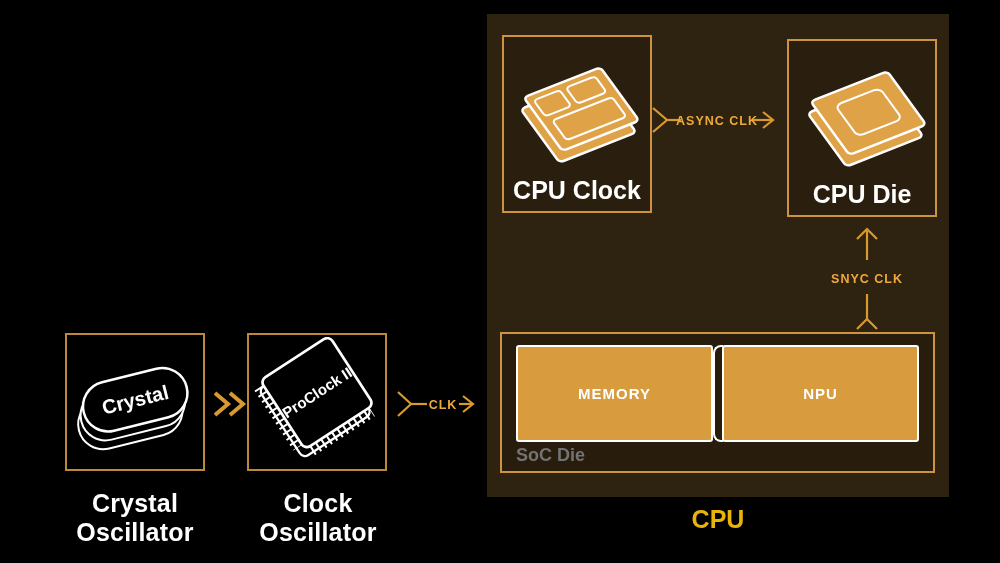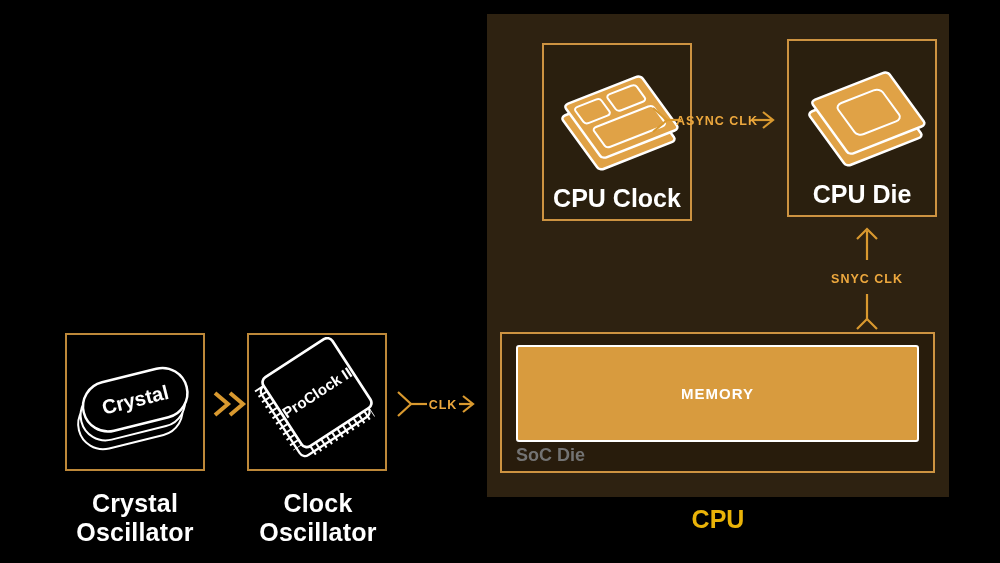--- a/index.html
+++ b/index.html
@@ -16,21 +16,21 @@
   .caption{position:absolute;width:240px;text-align:center;color:#fff;
            font-weight:bold;font-size:25px;line-height:29px;letter-spacing:.2px;}
   #caption-crystal{left:15px;top:489px;}
   #caption-clockgen{left:198px;top:489px;}
 
   
   #cpu-panel{position:absolute;left:487px;top:14px;width:462px;height:483px;
              background:var(--panel,#2e2211);}
   .panel-box{position:absolute;width:146px;height:174px;border:2px solid var(--panel-box-border,#cd9341);
              background:var(--panel-inner,#2a1f0e);}
-  #cpu-clock-box{left:15px;top:29px;margin-left:40px;}
+  #cpu-clock-box{left:15px;top:21px;}
   #cpu-die-box{left:300px;top:25px;}
   .panel-box .box-label{position:absolute;bottom:6px;left:0;width:100%;text-align:center;
              color:#fff;font-weight:bold;font-size:25px;}
   .panel-box svg{position:absolute;top:4px;left:0;}
 
   
   #soc-box{position:absolute;left:13px;top:318px;width:431px;height:137px;
            border:2px solid var(--panel-box-border,#cd9341);background:var(--soc-inner,#281c0c);}
   #soc-blocks{position:absolute;left:14px;right:14px;top:11px;height:97px;display:flex;gap:9px;}
   .soc-block{position:relative;flex:1;background:var(--block-fill,#d89b3e);
@@ -147,20 +147,24 @@
       <text x="55" y="57" text-anchor="middle" class="orange-label" font-family="Liberation Sans, sans-serif">SNYC CLK</text>
       <path class="arrow-stroke" d="M55 68 V93"></path>
       <path class="arrow-stroke" d="M45 103 L55 93 L65 103"></path>
     </svg>
 
     <div id="soc-box">
       <div id="soc-blocks">
         <div class="soc-block">
           <span>MEMORY</span>
         </div>
+        <div class="soc-block">
+          <span class="soc-bracket"></span>
+          <span>NPU</span>
+        </div>
       </div>
       <div id="soc-label">SoC Die</div>
     </div>
   </div>
 
   <div id="caption-cpu">CPU</div>
 
 </div>
 
 </body></html>

